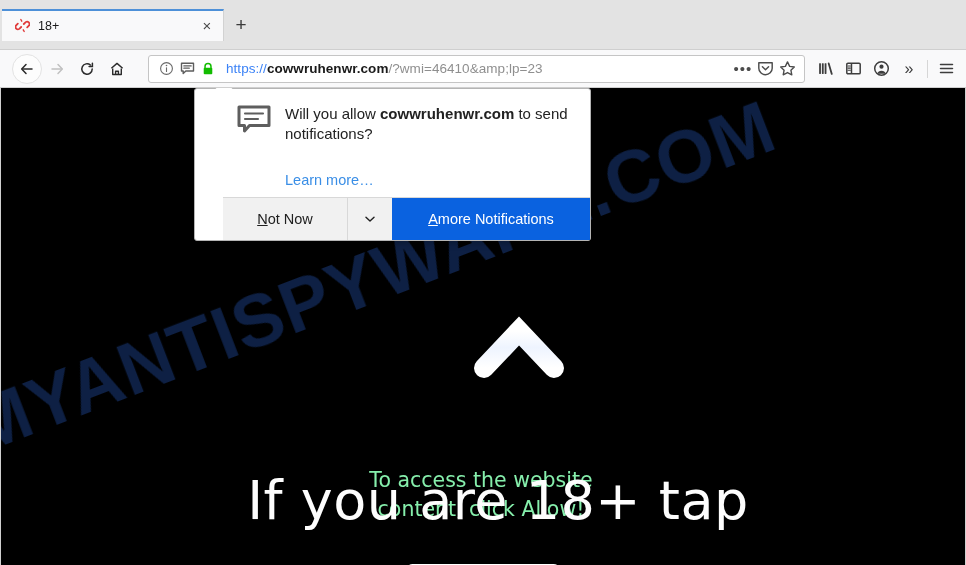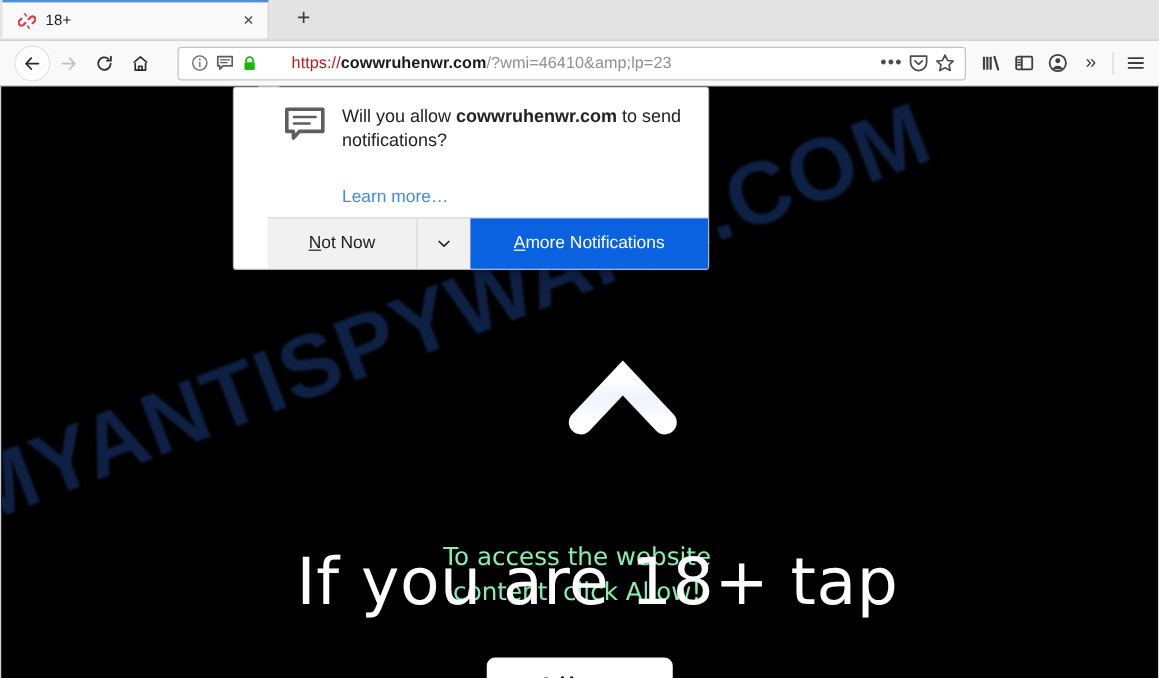--- a/index.html
+++ b/index.html
@@ -18,28 +18,27 @@
   
   .browser {
     width: 966px; height: 565px;
     position: relative;
     background: #f0f0f0;
     display: flex; flex-direction: column;
   }
 
   
   .tabstrip {
-    height: 34px;
+    height: 50px;
     background: #e3e3e3;
     display: flex;
-    align-items: flex-start;
+    align-items: center;
     position: relative;
     padding-left: 2px;
     border-bottom: 1px solid #cfcfcf;
-    gap: 12px;
   }
   .tab {
     width: 222px; height: 32px;
     background: #f9f9fa;
     border-top: 2px solid #4d90d8;
     border-right: 1px solid #d2d2d2;
     display: flex; align-items: center;
     padding: 0 4px 0 12px;
     position: relative;
   }
@@ -112,21 +111,21 @@
     flex: 1;
     font-size: 13.5px;
     color: #8f8f8f;
     margin-left: 7px;
     white-space: nowrap; overflow: hidden;
     min-width: 0;
     letter-spacing: .05px;
     cursor: text;
   }
   .url-text b { color: #1a1a1a; font-weight: 700; }
-  .url-text .scheme { color: #b91c1c; font-weight: 400; margin-left: 17px; }
+  .url-text .scheme { color: #3b82f6; font-weight: 400; }
   .url-dots {
     width: 22px; height: 22px; flex: 0 0 auto;
     display: flex; align-items: center; justify-content: center;
     color: #4c4c4c; font-size: 15px; letter-spacing: 1px;
     cursor: pointer;
   }
   .url-ico-r {
     width: 22px; height: 22px; flex: 0 0 auto;
     display: flex; align-items: center; justify-content: center;
     color: #4c4c4c; cursor: pointer;

